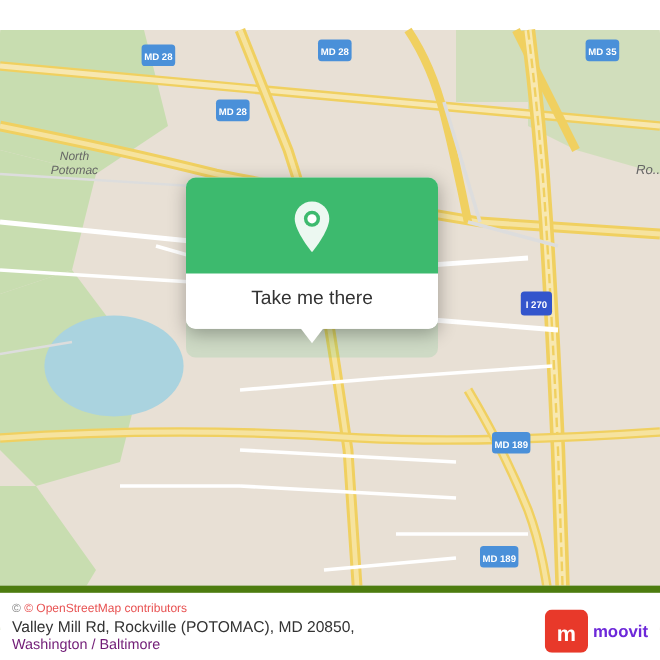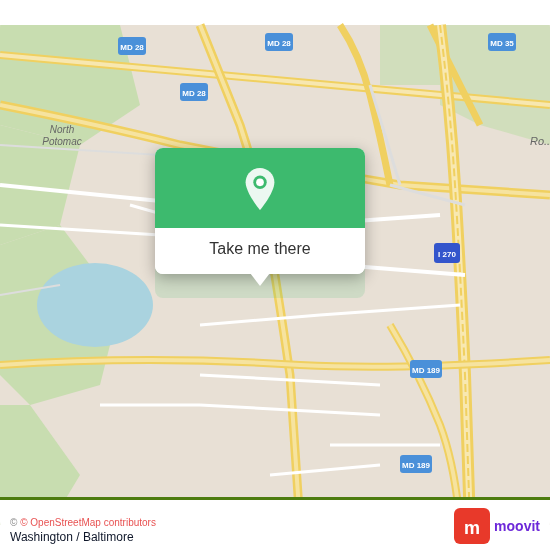--- a/index.html
+++ b/index.html
@@ -95,21 +95,21 @@
       z-index: 11;
     }
 
     
     #bottom-bar {
       position: absolute;
       bottom: 0;
       left: 0;
       width: 100%;
       background: white;
-      border-top: 3px solid #4d7c0f;
+      border-top: 6px solid #4d7c0f;
       padding: 8px 10px 6px 10px;
       z-index: 10;
       display: flex;
       justify-content: space-between;
       align-items: flex-end;
     }
 
     #bottom-left {
       display: flex;
       flex-direction: column;
@@ -127,21 +127,21 @@
     }
 
     #address-line {
       font-size: 13px;
       color: #333;
       font-weight: 500;
     }
 
     #city-line {
       font-size: 12px;
-      color: #0f172a;
+      color: #701a75;
     }
 
     #moovit-logo {
       display: flex;
       align-items: center;
       gap: 4px;
     }
 
     #moovit-text {
       font-size: 14px;
@@ -255,20 +255,21 @@
       <button id="take-me-there-btn">Take me there</button>
     </div>
     <div id="popup-tail"></div>
   </div>
 
   <div id="bottom-bar">
     <div id="bottom-left">
       <span id="copyright-line">
         <span>© </span><a href="#" id="copyright-link">© OpenStreetMap contributors</a>
       </span>
+      <span id="address-line">Valley Mill Rd, Rockville (POTOMAC), MD 20850,</span>
       <span id="city-line">Washington / Baltimore</span>
     </div>
     <div id="moovit-logo">
 
       <svg width="36" height="36" viewBox="0 0 36 36" xmlns="http://www.w3.org/2000/svg">
         <rect width="36" height="36" rx="6" fill="#e8392a"></rect>
         <text x="18" y="26" font-size="18" fill="white" text-anchor="middle" font-weight="bold">m</text>
       </svg>
       <span id="moovit-text">moovit</span>
     </div>

